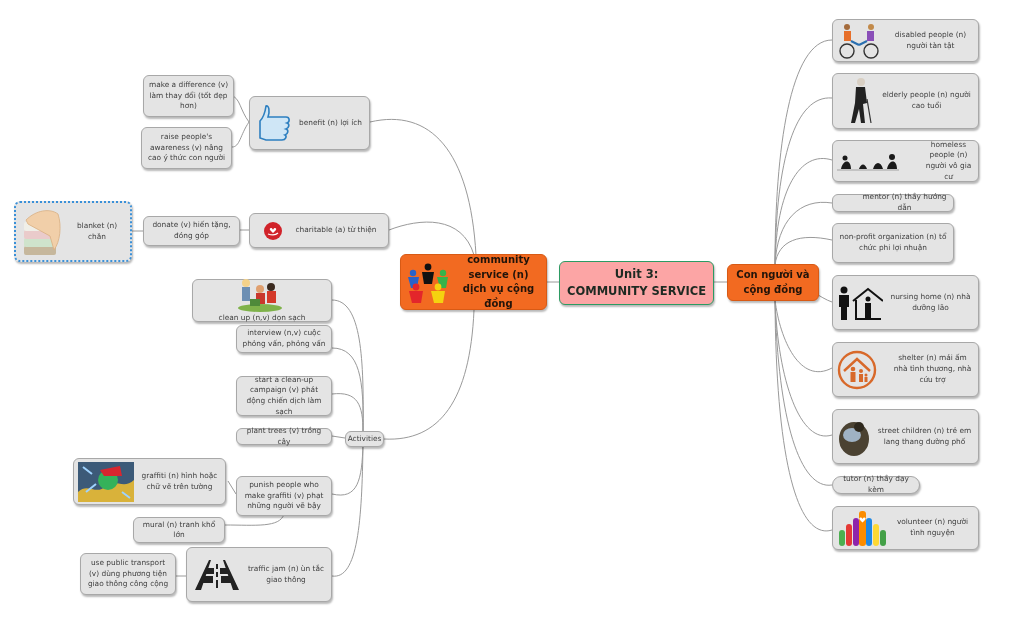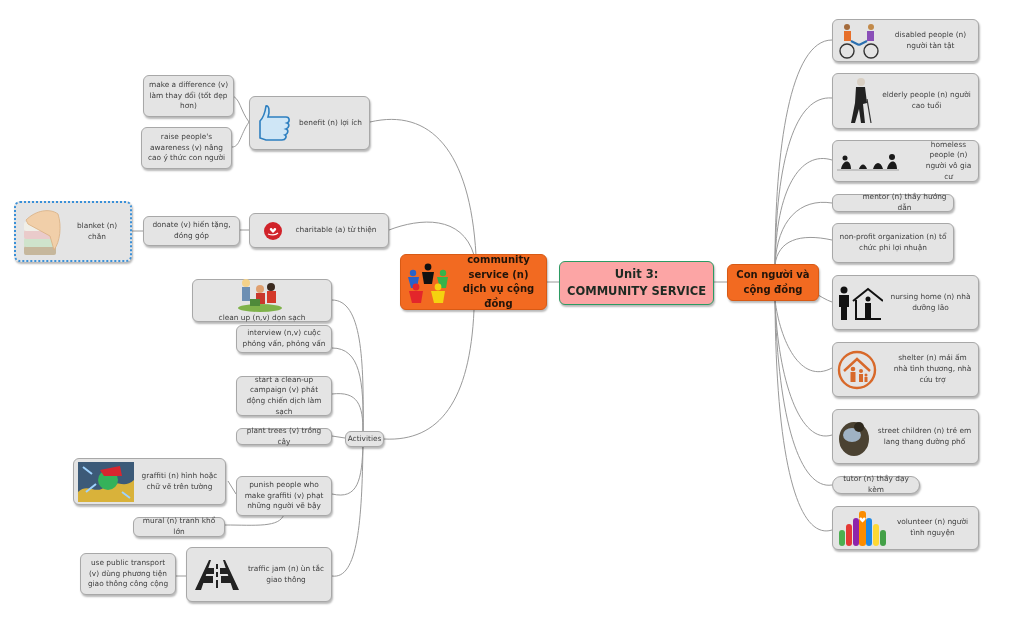--- a/index.html
+++ b/index.html
@@ -161,21 +161,21 @@
     <svg width="56" height="40" viewBox="0 0 56 40">
       <rect width="56" height="40" fill="#3c5a78"></rect>
       <path d="M0,30 C10,20 18,34 28,24 C36,16 46,28 56,18 L56,40 L0,40Z" fill="#d9b23a"></path>
       <circle cx="30" cy="18" r="10" fill="#35b25a"></circle>
       <path d="M22,8 L42,4 L44,14 L26,14Z" fill="#d8262f"></path>
       <path d="M5,5 L14,12 M8,30 L18,22 M44,30 L52,36" stroke="#9fd3ff" stroke-width="2"></path>
     </svg>
   </span>
   <span class="txt">graffiti (n) hình hoặc chữ vẽ trên tường</span>
 </div>
-<div class="node small" style="left:133px;top:517px;width:92px;height:20px;">
+<div class="node small" style="left:133px;top:517px;width:92px;height:26px;align-items:flex-end;">
   <span class="txt">mural (n) tranh khổ lớn</span>
 </div>
 <div class="node" style="left:186px;top:547px;width:146px;height:55px;">
   <span class="ico" style="margin-left:2px;">
     <svg width="48" height="30" viewBox="0 0 48 30">
       <path d="M2,30 L16,0 L18,0 L8,30Z M46,30 L32,0 L30,0 L40,30Z" fill="#222"></path>
       <rect x="13" y="8" width="8" height="6" fill="#222"></rect>
         <rect x="27" y="8" width="8" height="6" fill="#222"></rect>
       <rect x="10" y="16" width="10" height="7" fill="#222"></rect>
         <rect x="28" y="16" width="10" height="7" fill="#222"></rect>

